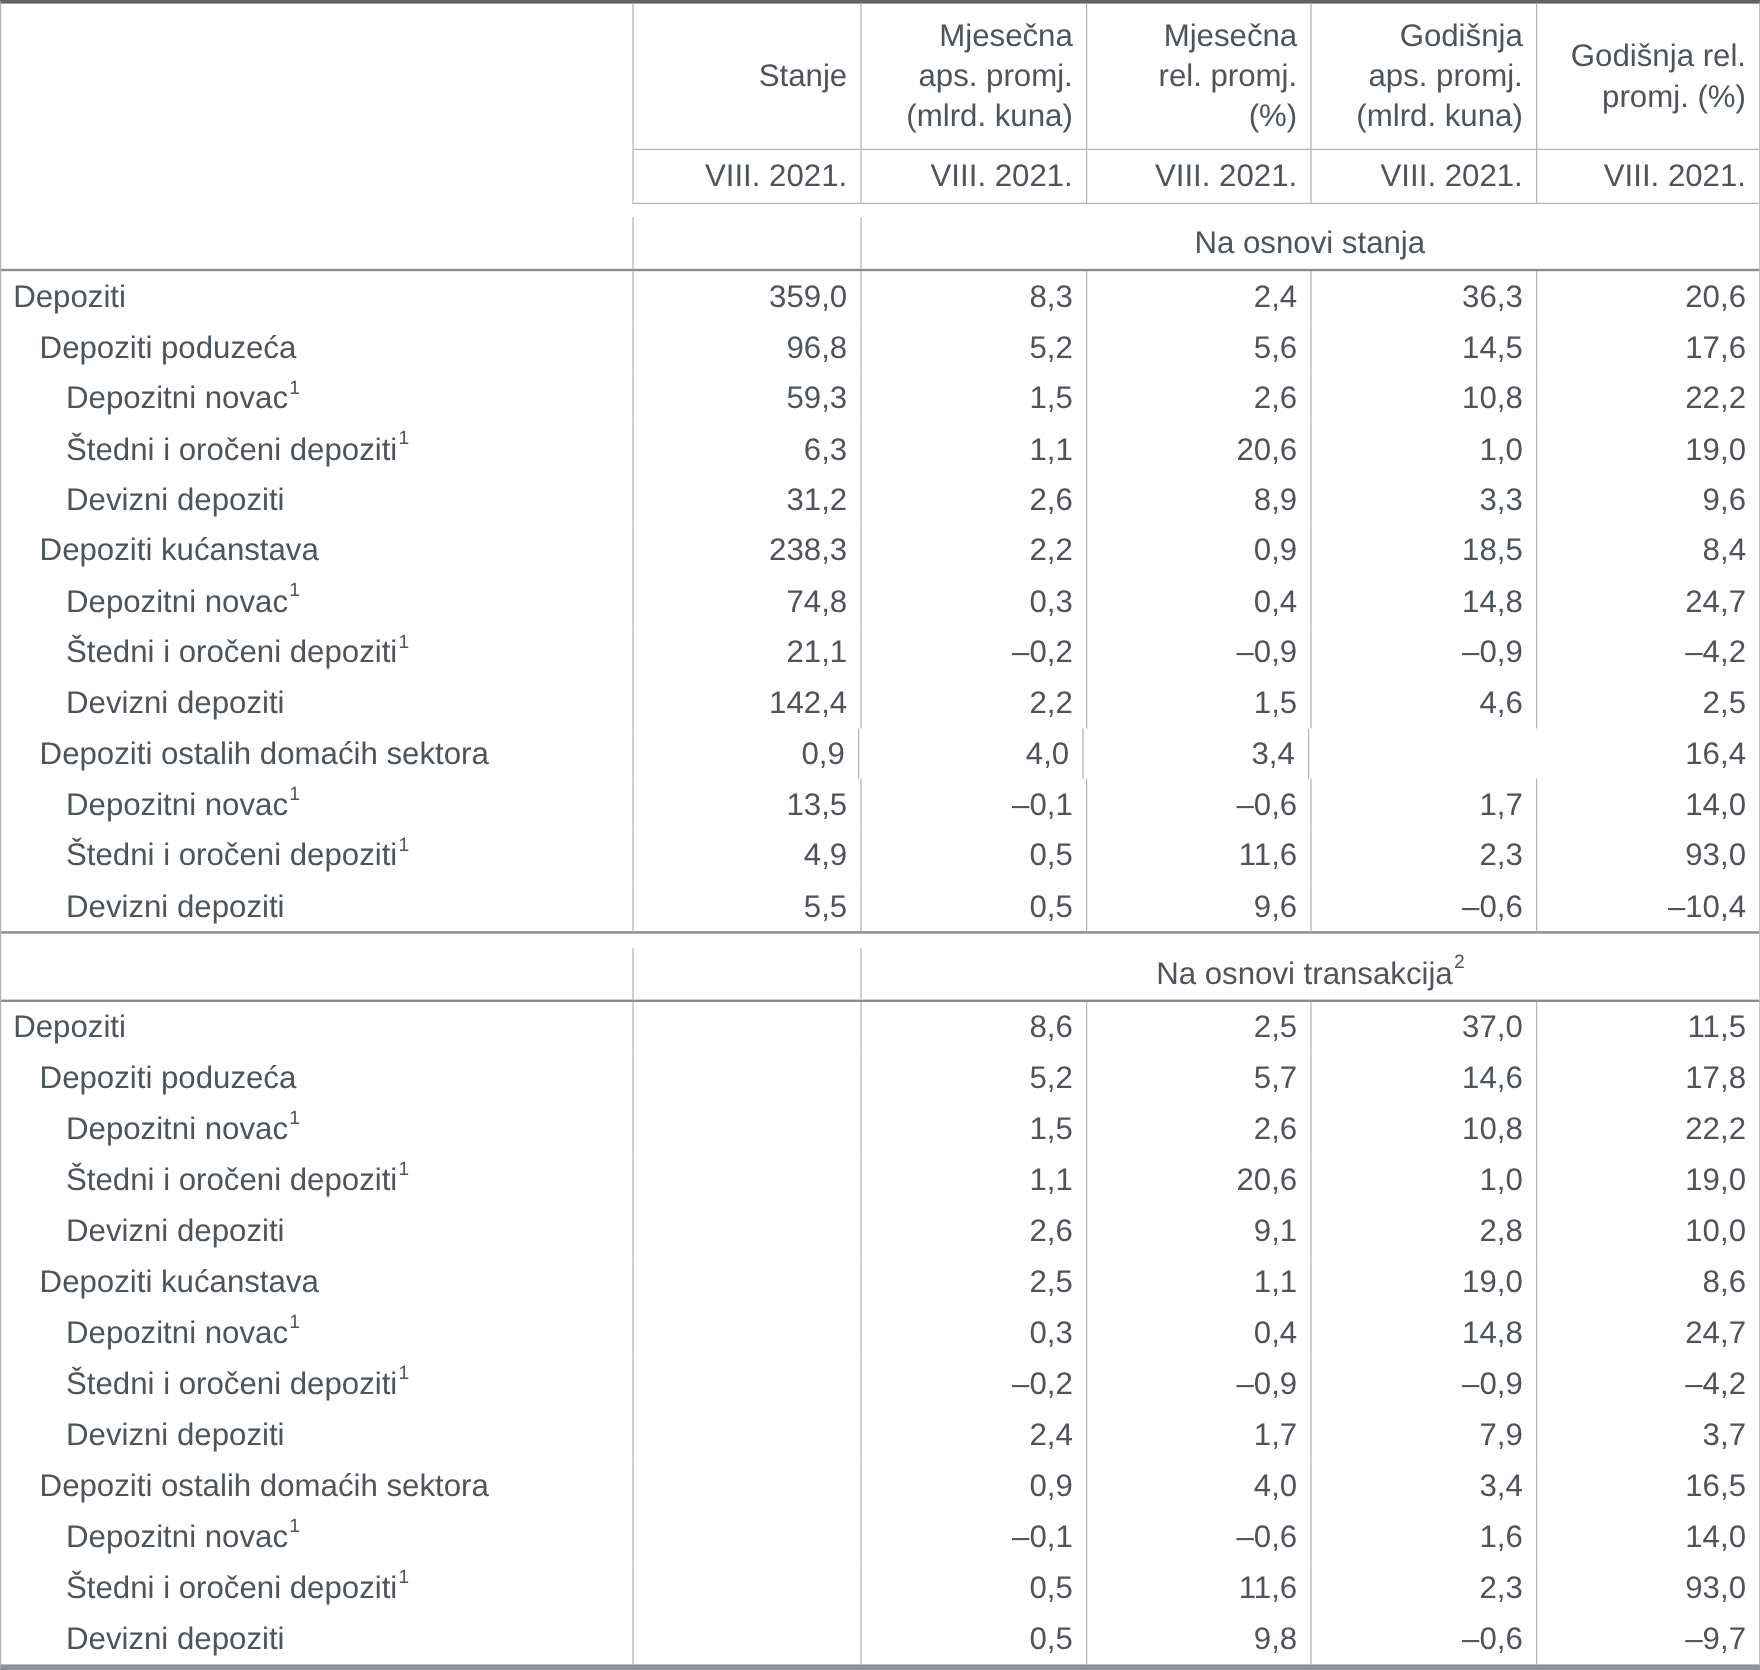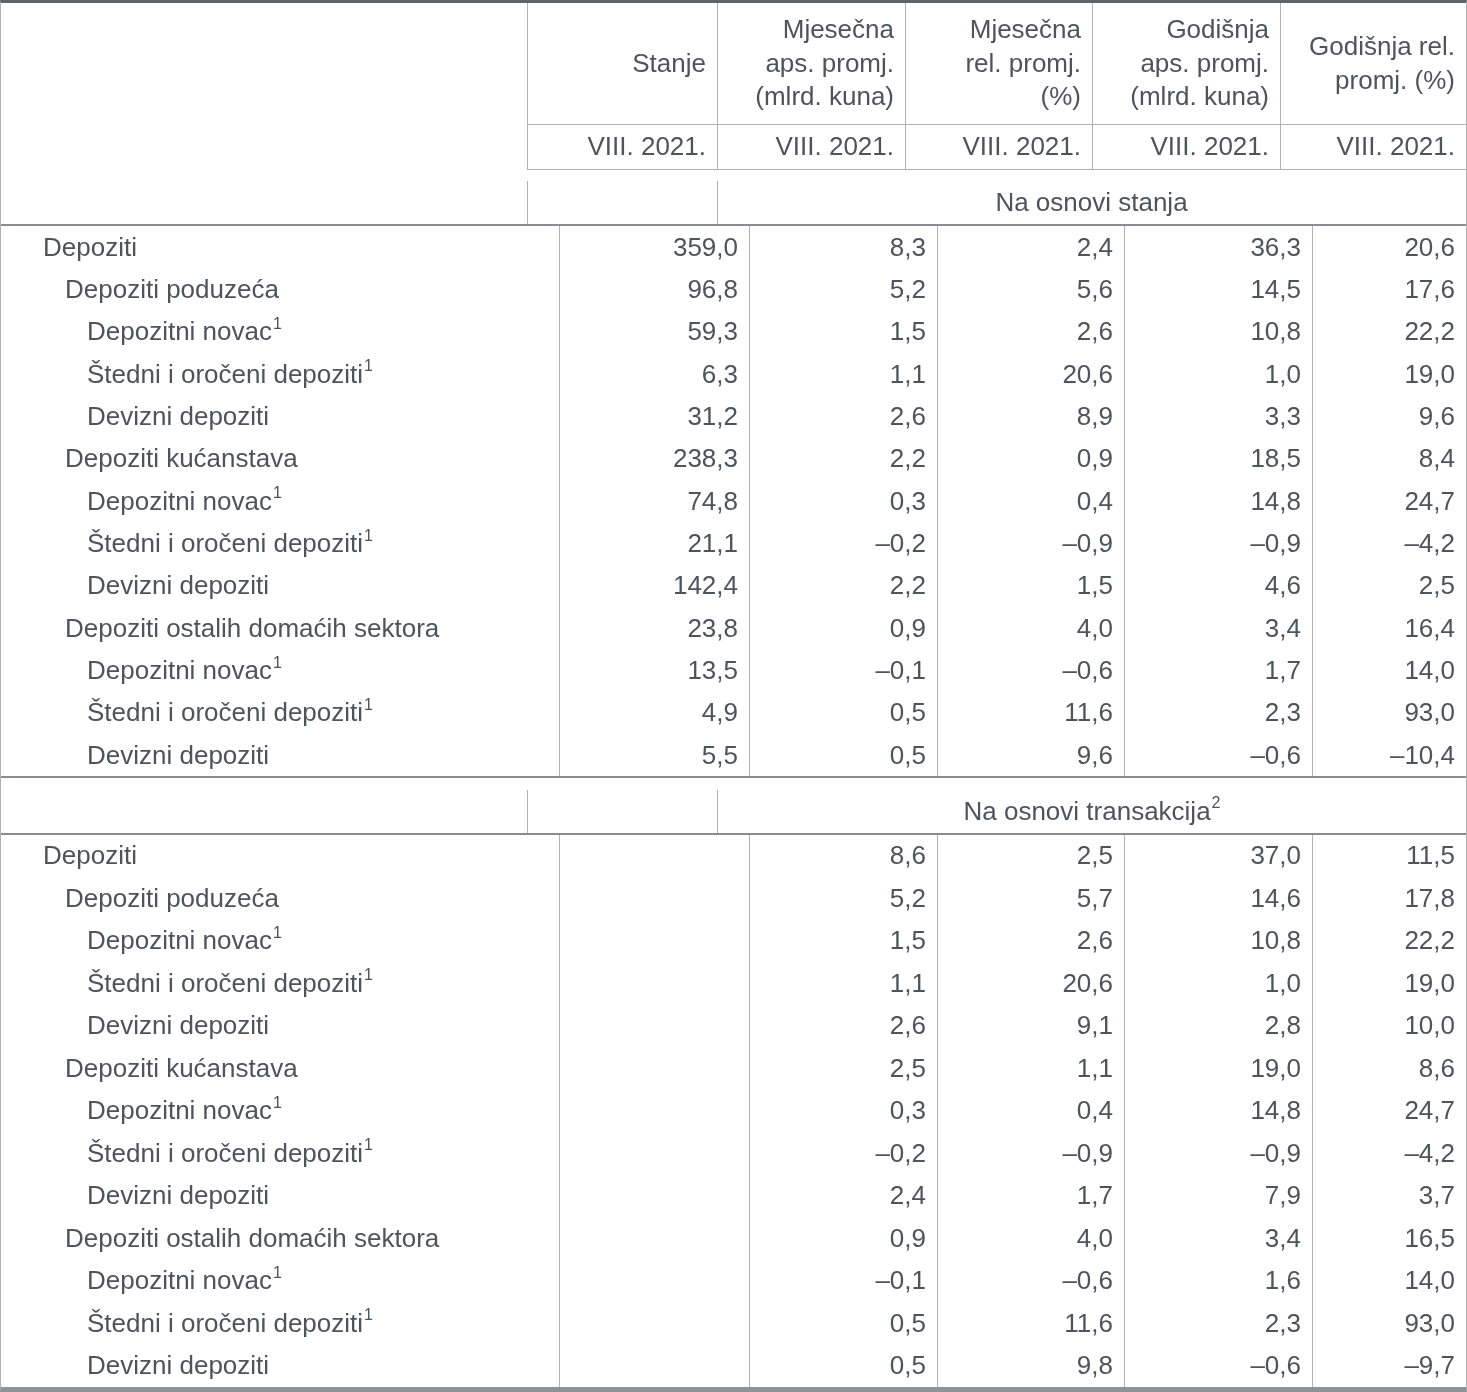--- a/index.html
+++ b/index.html
@@ -42,21 +42,21 @@
   .band-cell{flex:1;display:flex;align-items:center;justify-content:center;border-right:none;}
   
   .rows{display:flex;flex-direction:column;flex:1;}
   .rows .row{flex:1;}
   .section{display:flex;flex-direction:column;}
   .section{flex:0 0 auto;}
   .section .rows{flex:1;}
   .sec0 .rows .row:last-child{border-bottom:2px solid var(--mid);}
   .sec0, .sec1{flex:1;}
   sup{font-size:16px;line-height:0;position:relative;top:-8px;margin-left:1px;}
-  .lbl{align-items:center;margin-left:32px;}
+  .lbl{align-items:center;}
 </style>
 </head>
 <body>
 
 <div class="tbl">
 
   <div class="row hdr hdr-titles">
     <div class="c c1"></div>
     <div class="c c2 hdr-cell">Stanje</div>
     <div class="c c3 hdr-cell">Mjesečna
@@ -188,21 +188,20 @@
     <div class="c c3 num">2,2</div>
     <div class="c c4 num">1,5</div>
     <div class="c c5 num">4,6</div>
     <div class="c c6 num">2,5</div>
   </div>
         <div class="row">
     <div class="c c1 lbl" style="padding-left: 32px;">
             <span class="lbl-text">Depoziti ostalih domaćih sektora</span>
             <sup></sup>
           </div>
-    <div class="c c2 num">23,8</div>
     <div class="c c3 num">0,9</div>
     <div class="c c4 num">4,0</div>
     <div class="c c5 num">3,4</div>
     <div class="c c6 num">16,4</div>
   </div>
         <div class="row">
     <div class="c c1 lbl" style="padding-left: 54px;">
             <span class="lbl-text">Depozitni novac</span>
             <sup>1</sup>
           </div>

